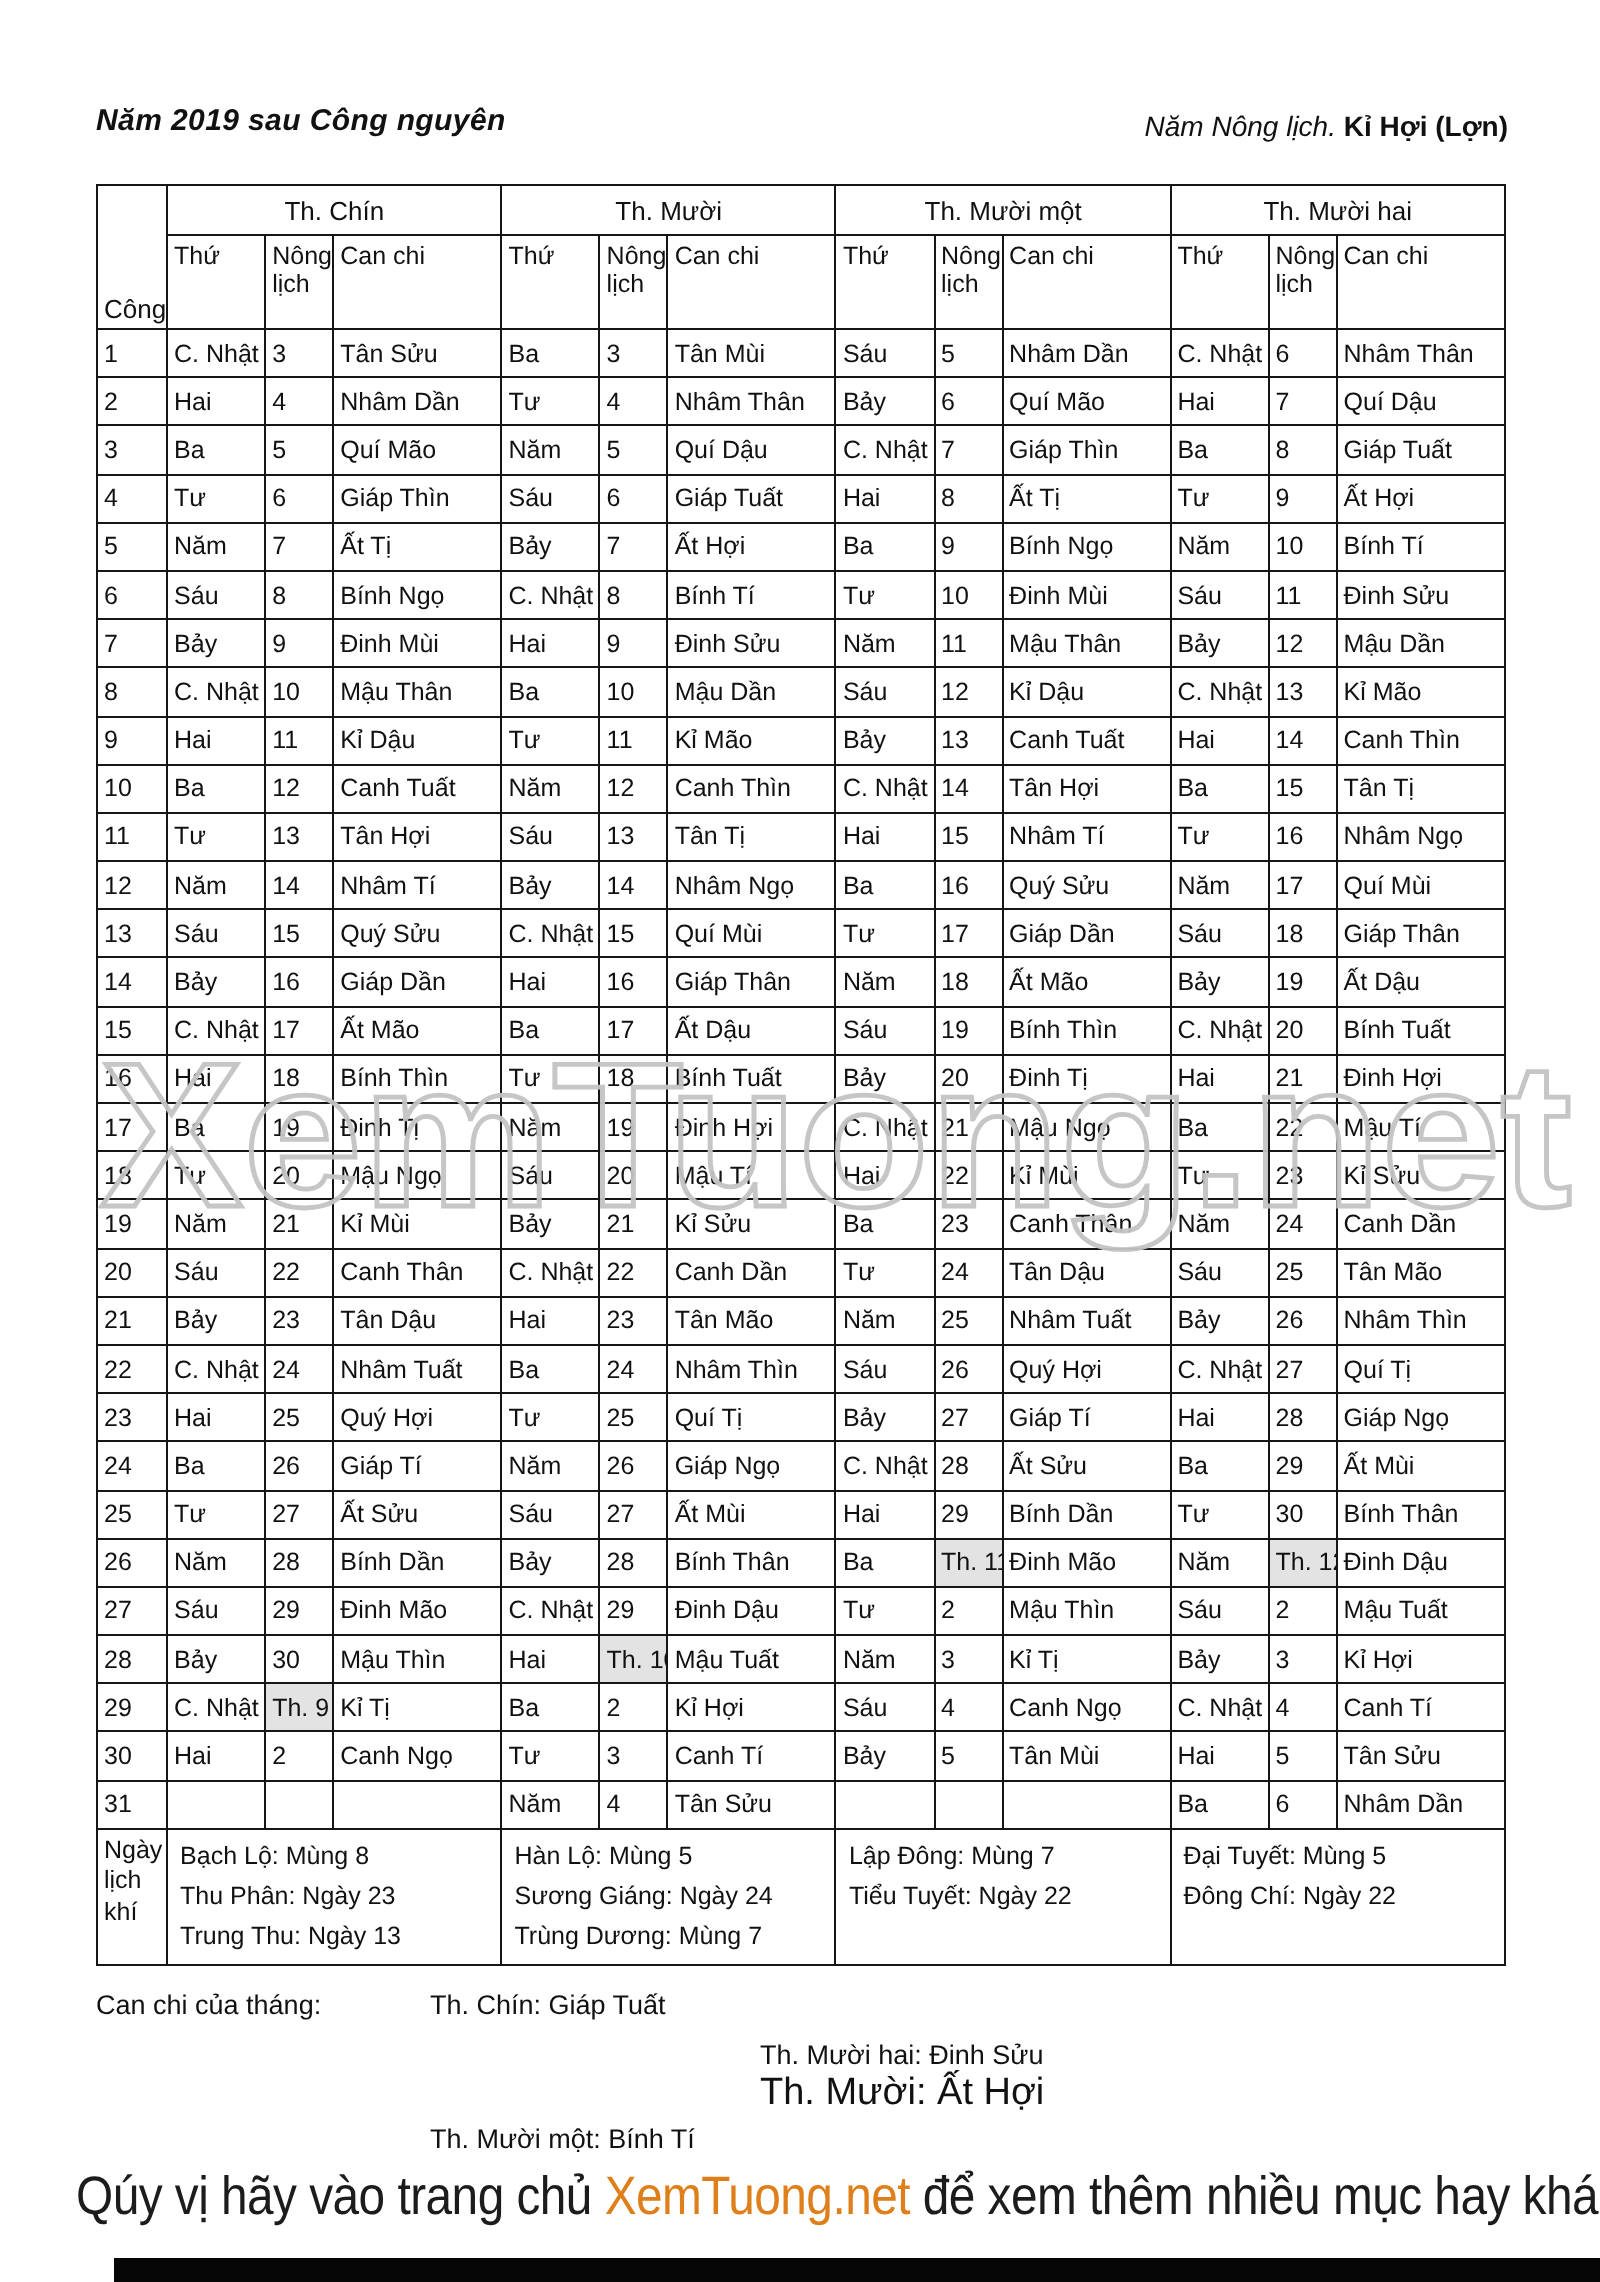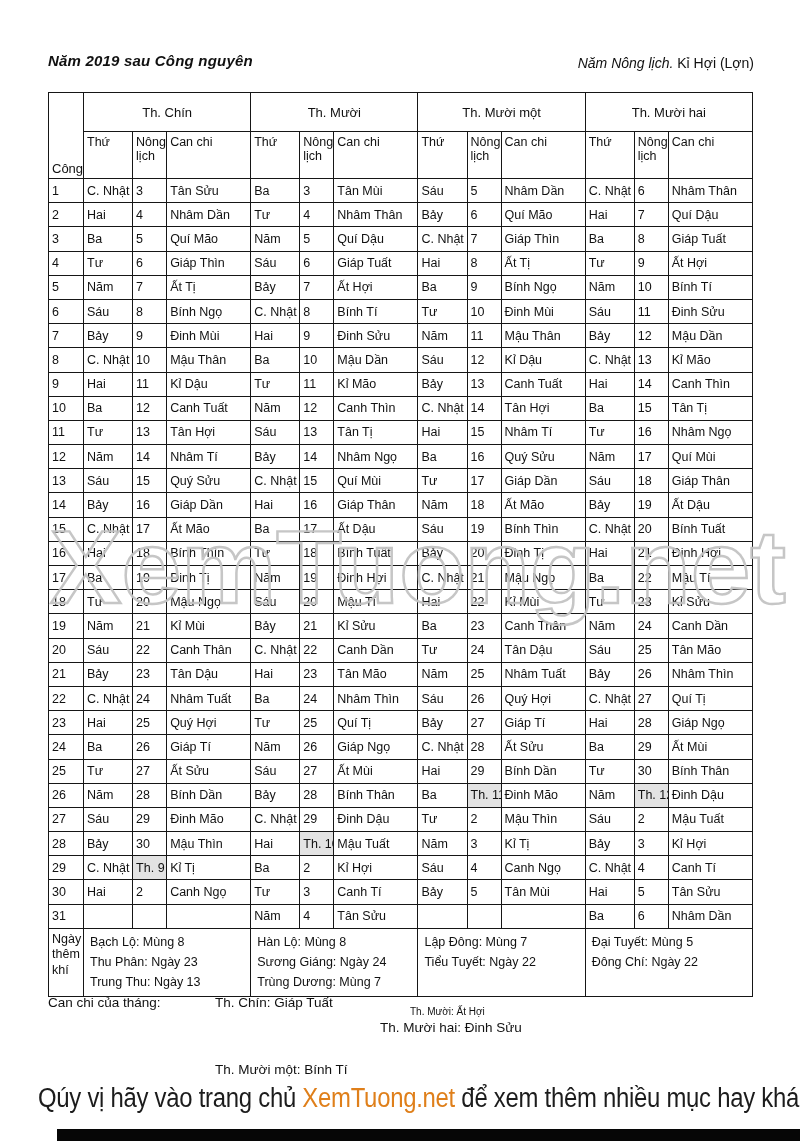--- a/index.html
+++ b/index.html
@@ -10,51 +10,51 @@
     overflow:hidden;
   }
   .hdr-left {
     position:absolute; left:48px; top:52px; font-size:15px;
     font-weight:bold; font-style:italic; letter-spacing:.2px;
   }
   .hdr-right {
     position:absolute; right:46px; top:55px; font-size:14px; white-space:nowrap;
   }
   .hdr-right .b { font-weight:normal; font-style:italic; }
-  .hdr-right .v { font-weight:normal; }
+  .hdr-right .v { font-weight:bold; }
 
   table.cal {
     position:absolute; left:48px; top:92px; width:705px;
     border-collapse:collapse; table-layout:fixed; font-size:12.5px;
     z-index:1; background:#fff;
   }
   table.cal td, table.cal th {
     border:1.6px solid #161616; padding:1px 3px; text-align:left;
     overflow:hidden; white-space:nowrap; font-weight:normal;
   }
-  tr.mrow th { height:39px; text-align:center; font-size:13px; }
+  tr.mrow th { height:25px; text-align:center; font-size:13px; }
   tr.srow th { height:47px; vertical-align:top; white-space:normal; line-height:1.15; padding-top:3px; }
   th.corner { vertical-align:bottom; white-space:normal; line-height:1.15; padding-bottom:4px; }
   tbody.days tr { height:24.2px; }
   td.hl { background:#e3e3e3; }
   tr.tkrow td { vertical-align:top; white-space:normal; height:68px; padding:3px 6px; }
   tr.tkrow td.lbl { padding:3px 3px; line-height:1.25; }
   .tkline { line-height:1.6; font-size:12.5px; }
 
   .watermark {
     position:absolute; left:50px; top:498px; width:710px; height:140px;
     z-index:3; pointer-events:none; overflow:visible;
     font-size:103px; font-weight:bold; line-height:140px; white-space:nowrap;
     color:transparent; -webkit-text-stroke:2.4px #c3c3c3;
     transform:scaleX(1.04); transform-origin:left center; opacity:.95;
   }
 
   .canchi-label { position:absolute; left:48px;  top:995px;  font-size:13.5px;text-align:right; }
   .cc-00 { position:absolute; left:215px; top:995px;  font-size:13.5px; }
-  .cc-01 { position:absolute; left:380px; top:1006px;  font-size:10px;margin-left:30px; }
+  .cc-01 { position:absolute; left:380px; top:1036px;  font-size:19px; }
   .cc-10 { position:absolute; left:215px; top:1062px; font-size:13.5px; }
   .cc-11 { position:absolute; left:380px; top:1020px; font-size:13.5px; }
 
   .promo {
     position:absolute; left:38px; top:1083px; width:780px; font-size:27px;
     white-space:nowrap; color:#1c1c1c; font-weight:normal;
     transform:scaleX(.885); transform-origin:left center; letter-spacing:-.3px;
   }
   .promo .site { color:#df7f1a; }
   .pagenum { position:absolute; left:45px; top:1149px; font-size:18px; color:#ef4444; }
@@ -567,28 +567,28 @@
         <td class="c-thu"></td>
         <td class="c-nl"></td>
         <td class="c-cc"></td>
         <td class="c-thu">Ba</td>
         <td class="c-nl">6</td>
         <td class="c-cc">Nhâm Dần</td>
       </tr>
     </tbody>
   <tbody>
       <tr class="tkrow">
-        <td class="lbl" style="white-space: normal;">Ngày thêm khí</td>
+        <td class="lbl" style="white-space: normal;">Ngày lịch khí</td>
         <td colspan="3">
           <div class="tkline">Bạch Lộ: Mùng 8</div>
           <div class="tkline">Thu Phân: Ngày 23</div>
           <div class="tkline">Trung Thu: Ngày 13</div>
         </td>
         <td colspan="3">
-          <div class="tkline">Hàn Lộ: Mùng 8</div>
+          <div class="tkline">Hàn Lộ: Mùng 5</div>
           <div class="tkline">Sương Giáng: Ngày 24</div>
           <div class="tkline">Trùng Dương: Mùng 7</div>
         </td>
         <td colspan="3">
           <div class="tkline">Lập Đông: Mùng 7</div>
           <div class="tkline">Tiểu Tuyết: Ngày 22</div>
         </td>
         <td colspan="3">
           <div class="tkline">Đại Tuyết: Mùng 5</div>
           <div class="tkline">Đông Chí: Ngày 22</div>

